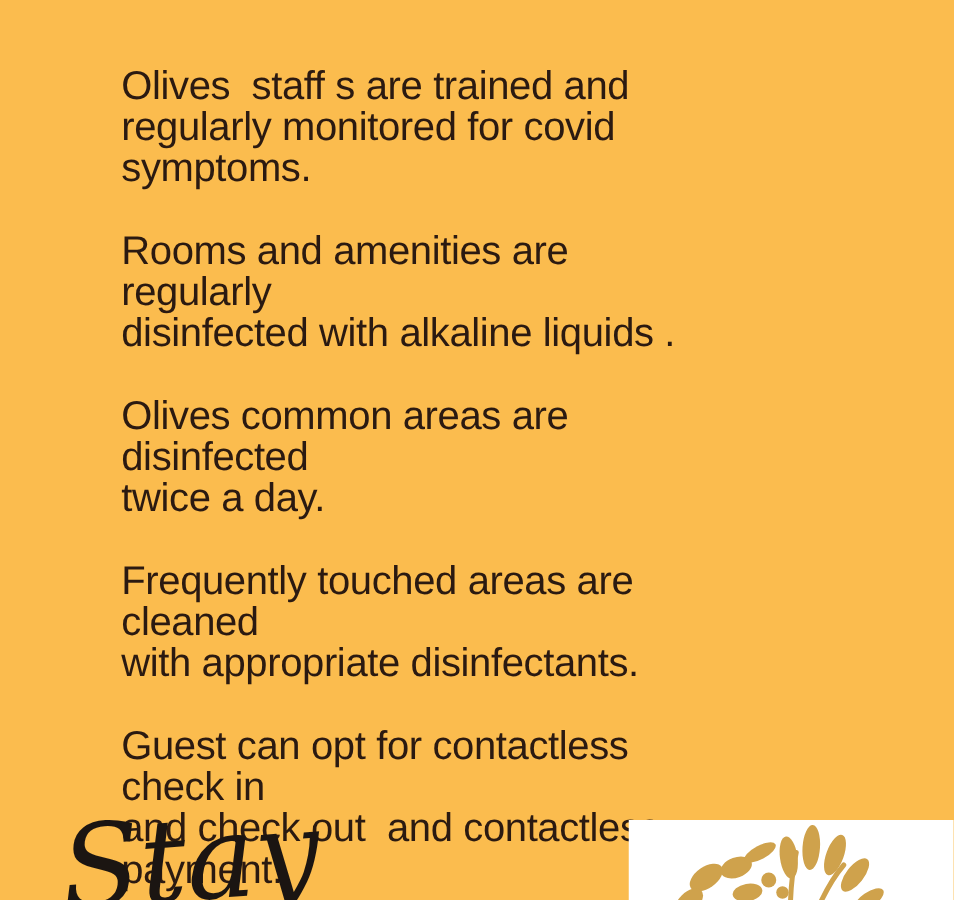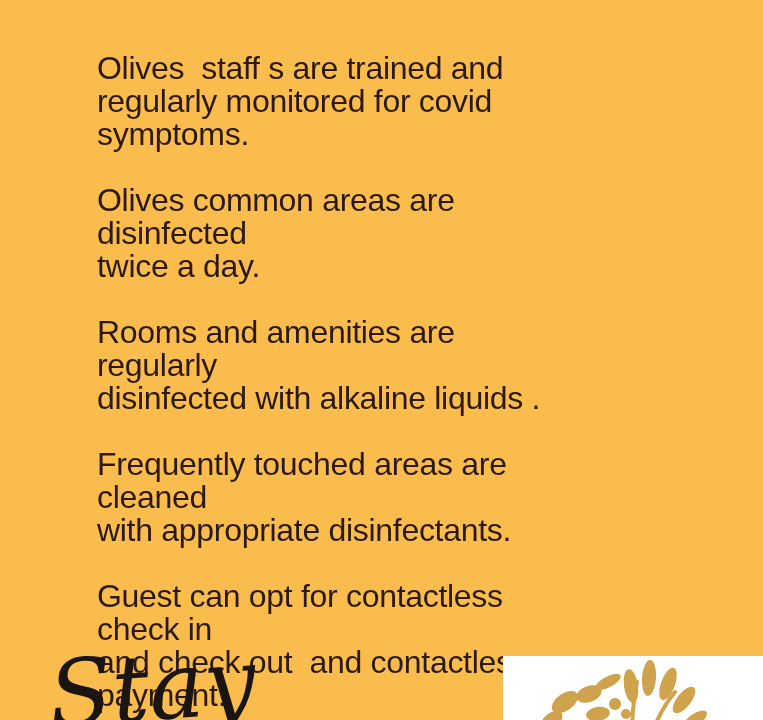--- a/index.html
+++ b/index.html
@@ -61,24 +61,24 @@
 </style>
 </head>
 <body>
 
 <div class="poster">
 
   <div class="notice">
     <p>Olives  staff s are trained and
 regularly monitored for covid
 symptoms.</p>
+    <p>Rooms and amenities are regularly
+disinfected with alkaline liquids .</p>
     <p>Olives common areas are disinfected
 twice a day.</p>
-    <p>Rooms and amenities are regularly
-disinfected with alkaline liquids .</p>
     <p>Frequently touched areas are cleaned
 with appropriate disinfectants.</p>
     <p>Guest can opt for contactless  check in
 and check out  and contactless
 payment.</p>
   </div>
 
   <div class="stay-script">Stay</div>
 
   <div class="logo-box">

